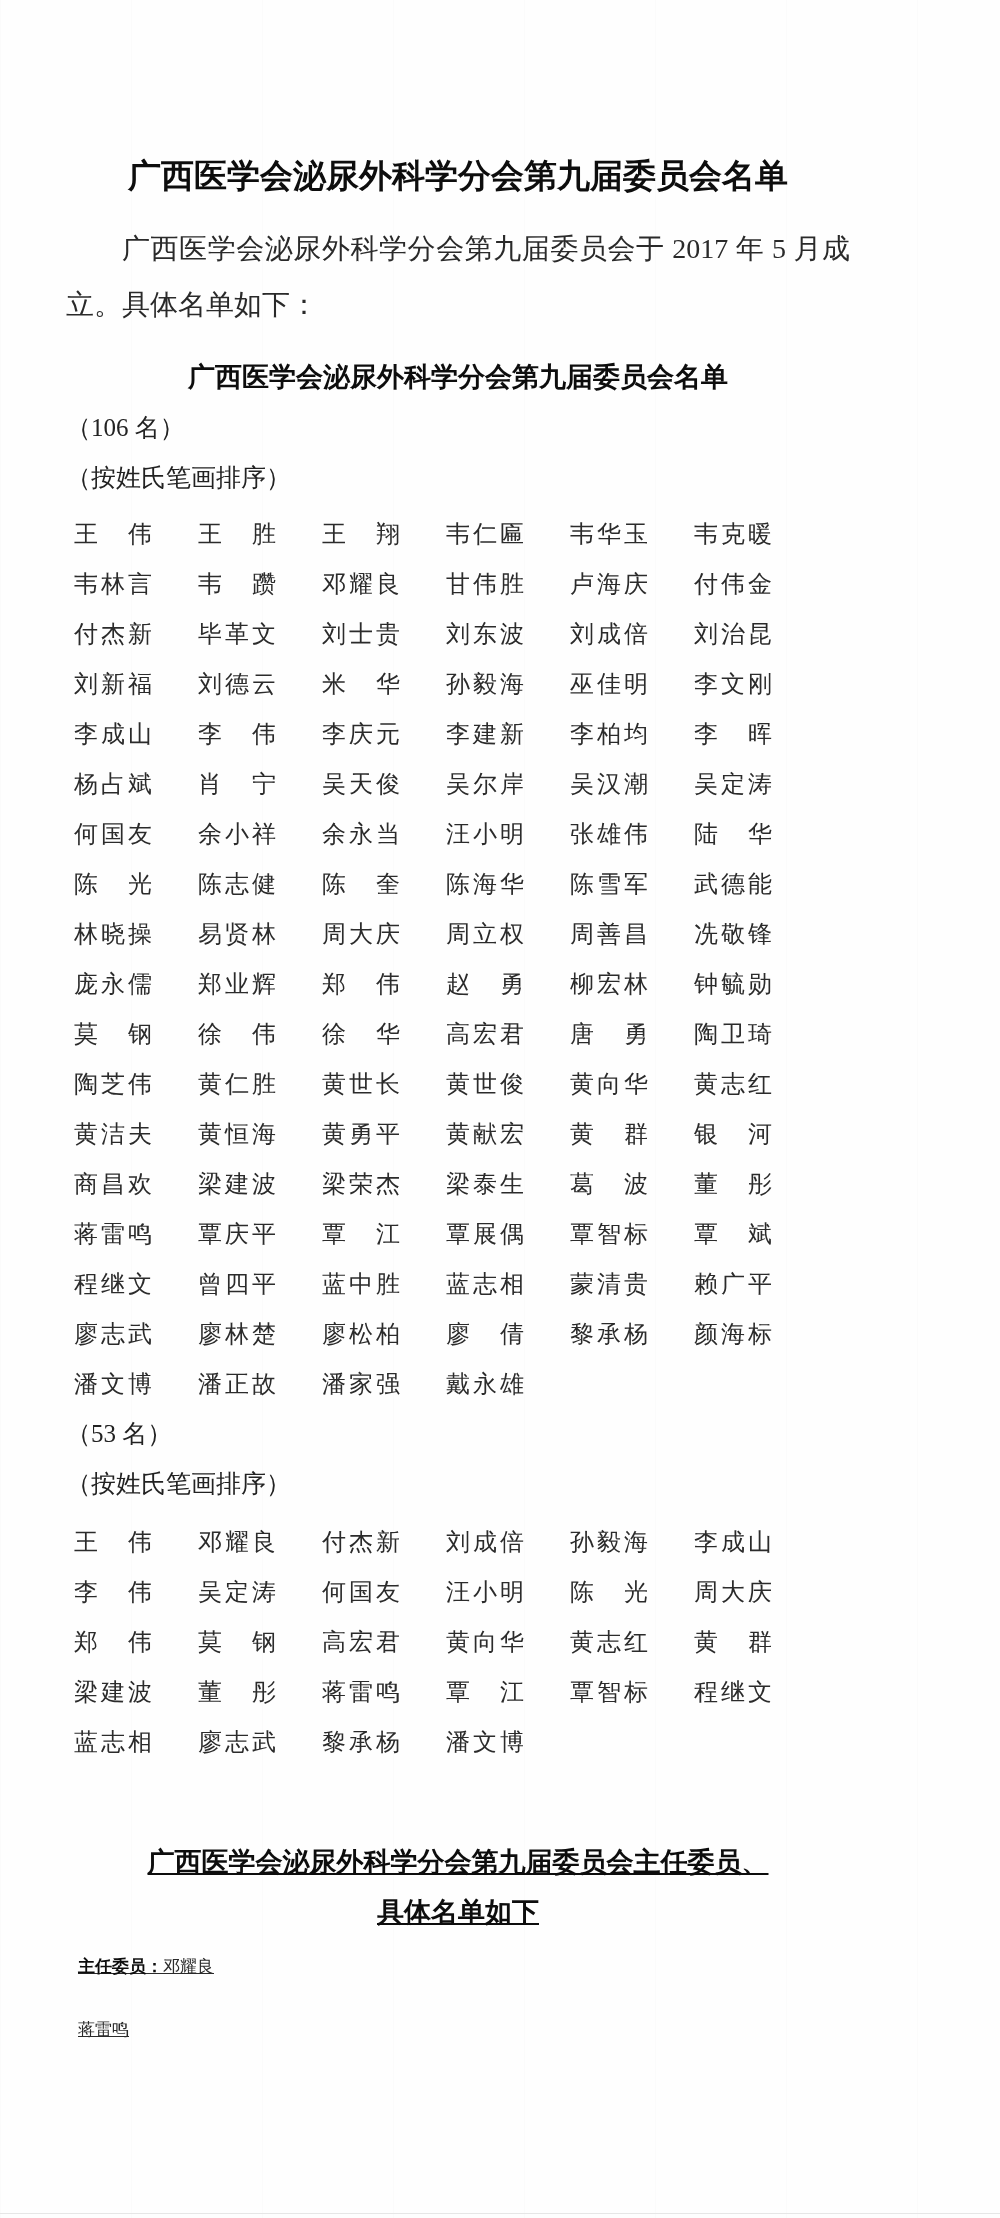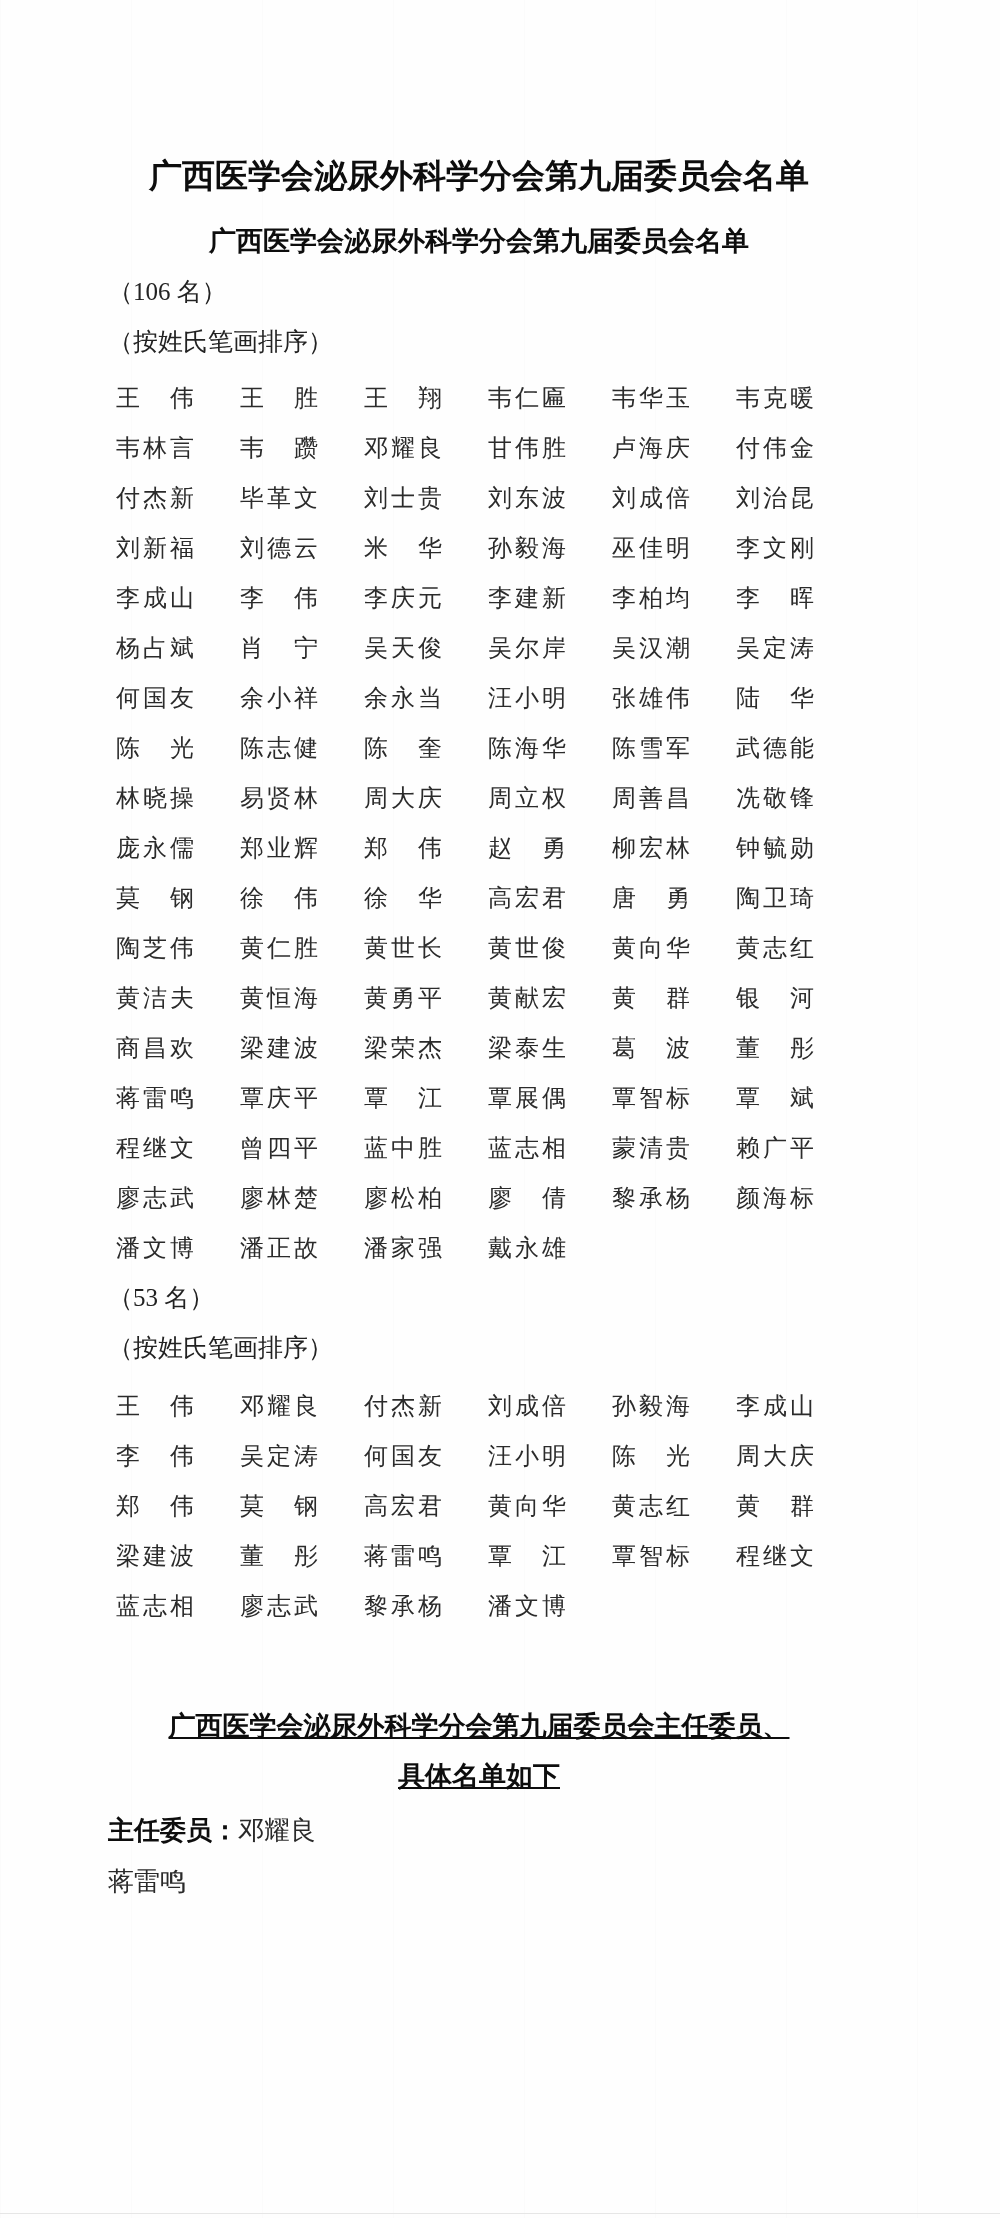--- a/index.html
+++ b/index.html
@@ -6,21 +6,21 @@
   body{
     width:1000px;height:2218px;
     background:#fefefe;
     font-family:"Liberation Serif","DejaVu Serif",serif;
     color:#1f1f1f;
     overflow:hidden;
     position:relative;
   }
   .page{
     width:1000px;height:2218px;
-    padding:155px 150px 0 108px;
+    padding:155px 150px 0 66px;
     box-sizing:border-box;
     background:
       repeating-linear-gradient(90deg, rgba(0,0,0,0.012) 0 1px, transparent 1px 131px);
   }
   .doc-title{
     text-align:center;
     font-family:"Liberation Sans","DejaVu Sans",sans-serif;
     font-weight:bold;
     font-size:33px;
     line-height:42px;
@@ -62,24 +62,25 @@
     font-size:24px;
     color:#2b2b2b;
   }
   .name-grid.spaced{margin-top:8px;}
   .name-cell{
     display:flex;
     justify-content:space-between;
     white-space:nowrap;
   }
   .officer-line{
-    font-size:26px;
+    font-size:17px;
     line-height:51px;
-    margin:0;
+    margin:12px;
     color:#2a2a2a;
+    text-decoration:underline;
   }
   .officer-line .label{
     font-family:"Liberation Sans","DejaVu Sans",sans-serif;
     font-weight:bold;
     color:#0d0d0d;
   }
   .officer-line.first{margin-top:2px;}
   .bottom-rule{
     position:absolute;
     left:0;right:0;bottom:4px;
@@ -87,20 +88,21 @@
   }
   .mt-sec2{margin-top:88px;}
 </style>
 </head>
 <body>
 
 <div class="page">
 
   <h1 class="doc-title">广西医学会泌尿外科学分会第九届委员会名单</h1>
 
+  <p class="intro">广西医学会泌尿外科学分会第九届委员会于 2017 年 5 月成立。具体名单如下：</p>
 
   <h2 class="section-heading">广西医学会泌尿外科学分会第九届委员会名单</h2>
   <p class="sub-note">（106 名）</p>
   <p class="sub-note">（按姓氏笔画排序）</p>
   <div class="name-grid">
       <span class="name-cell">
         <span>王</span>
         <span>伟</span>
       </span>
       <span class="name-cell">

